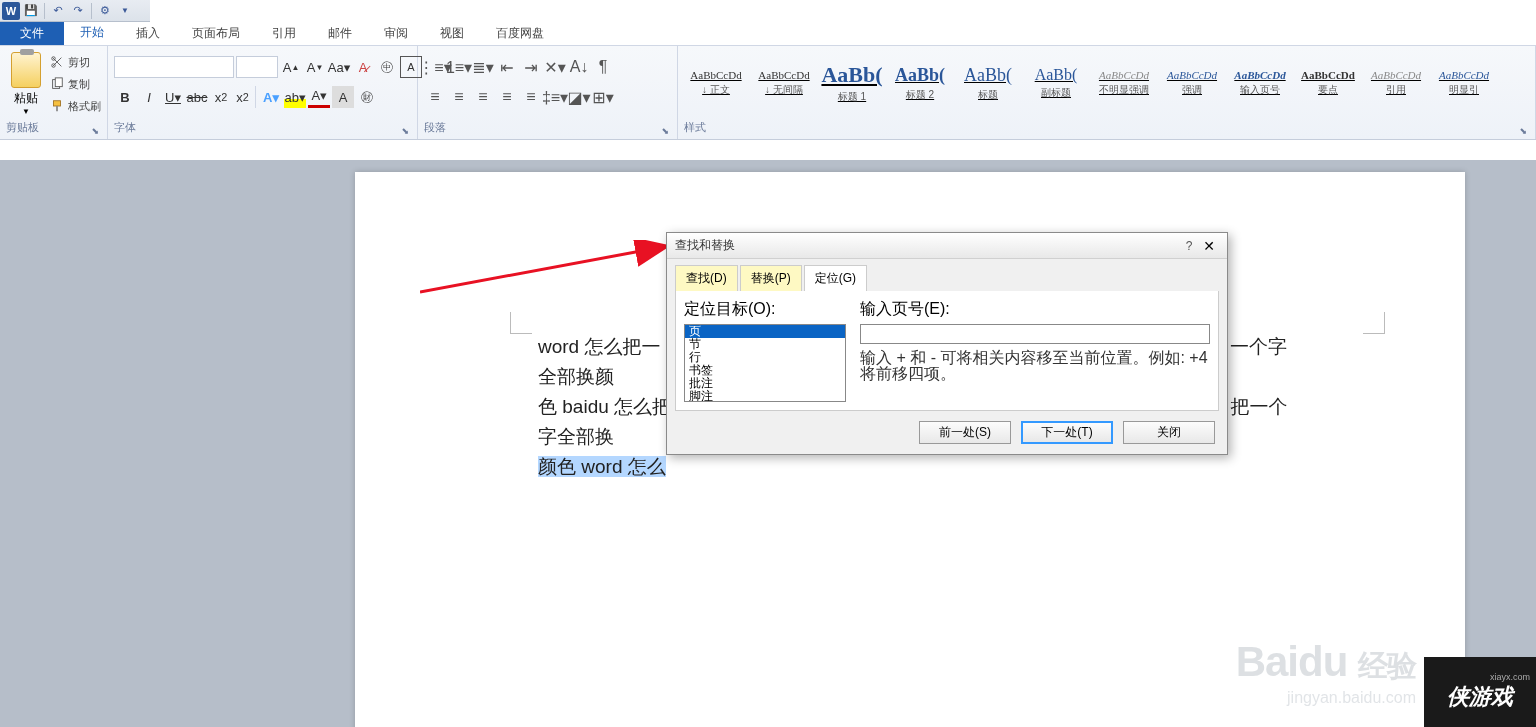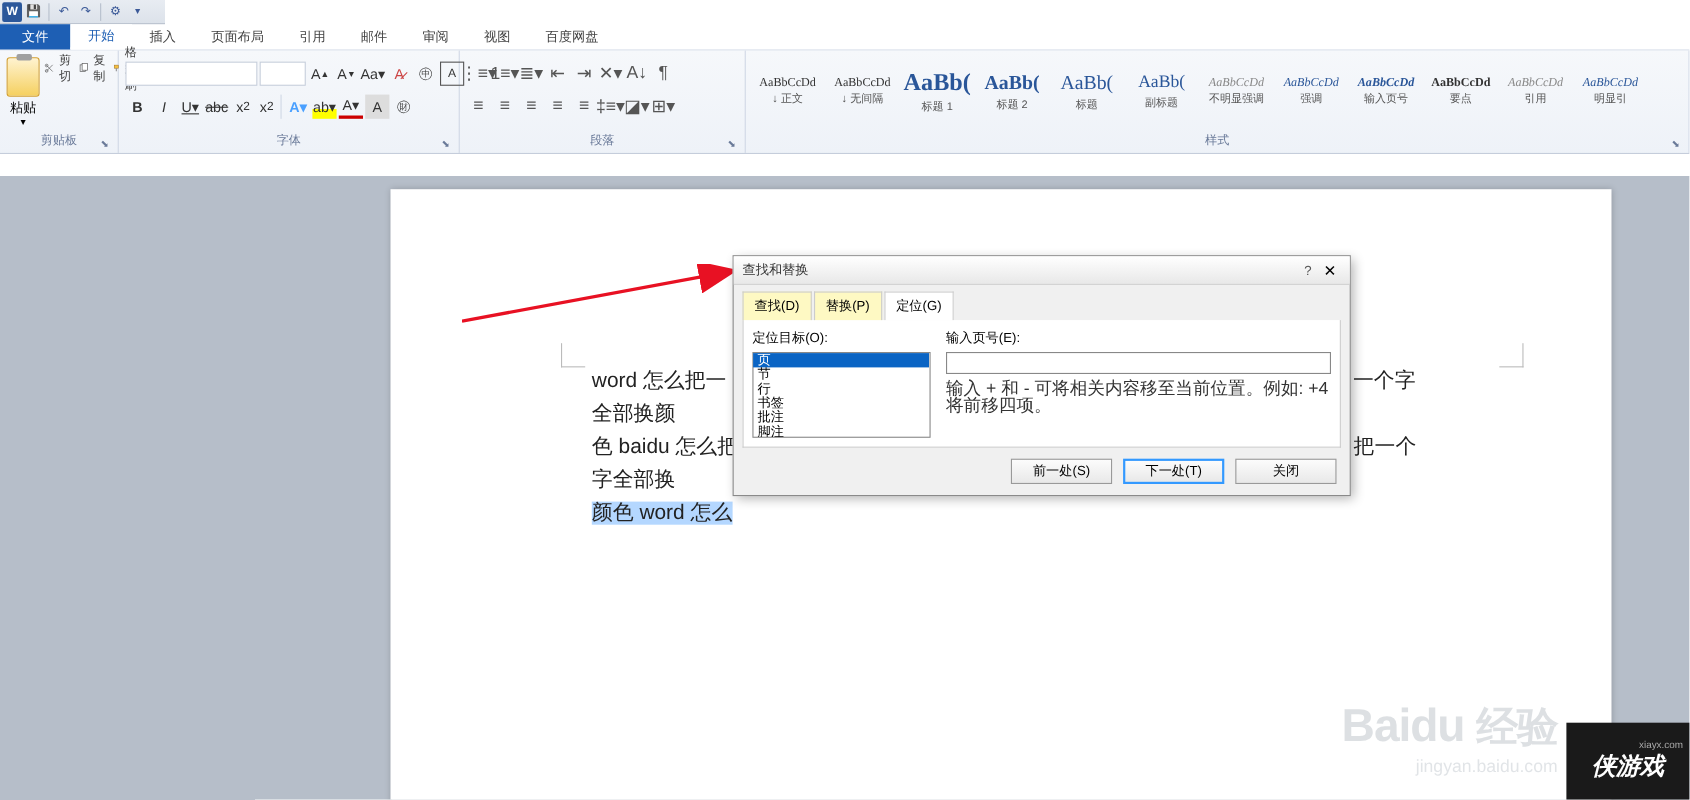--- a/index.html
+++ b/index.html
@@ -17,45 +17,45 @@
 
 .ribbon-tabs { height: 24px; display: flex; background: #fff; border-bottom: 1px solid #d0d7e5; }
 .ribbon-tab { padding: 0 16px; font-size: 12px; color: #444; display: flex; align-items: center; cursor: pointer; }
 .ribbon-tab.file { background: #1e5fb4; color: #fff; padding: 0 20px; }
 .ribbon-tab.active { background: #fff; border-bottom: 2px solid #fff; color: #1e5fb4; }
 
 
 .ribbon-body { height: 94px; background: linear-gradient(#f6f8fb,#eef2f8); border-bottom: 1px solid #c5cddb; display: flex; }
 .ribbon-group { border-right: 1px solid #d0d7e5; display: flex; flex-direction: column; padding: 2px 6px 0; }
 .group-content { flex: 1; display: flex; align-items: flex-start; }
-.group-label { font-size: 11px; color: #6a7a99; text-align: center; padding: 2px 0 4px; position: relative; }
+.group-label { font-size: 11px; color: #6a7a99; text-align: left; padding: 2px 0 4px; position: relative; }
 .group-dlg { position: absolute; right: 2px; bottom: 3px; font-size: 9px; color: #6a7a99; cursor: pointer; }
 
 
 .paste-btn { width: 40px; display: flex; flex-direction: column; align-items: center; padding-top: 4px; cursor: pointer; }
 .paste-icon { width: 30px; height: 36px; background: linear-gradient(#fff3d0,#f5d060); border: 1px solid #d4a030; border-radius: 3px; position: relative; }
 .paste-icon::before { content: ""; position: absolute; top: -4px; left: 8px; width: 14px; height: 6px; background: #a0a0a0; border-radius: 2px; }
 .paste-label { font-size: 12px; margin-top: 2px; }
-.clip-col { display: flex; gap: 2px; padding-top: 4px; padding-left: 4px; }
+.clip-col { display: flex; flex-direction: column; gap: 2px; padding-top: 4px; padding-left: 4px; }
 .clip-item { display: flex; align-items: center; gap: 4px; font-size: 11px; color: #444; height: 20px; cursor: pointer; }
 .clip-item svg { width: 14px; height: 14px; }
 
 
 .font-group .row { display: flex; align-items: center; gap: 2px; height: 26px; }
 .font-select { width: 120px; height: 22px; border: 1px solid #c5cddb; background: #fff; font-size: 12px; padding: 0 4px; }
 .size-select { width: 42px; height: 22px; border: 1px solid #c5cddb; background: #fff; font-size: 12px; padding: 0 4px; }
 .font-btn { width: 22px; height: 22px; display: flex; align-items: center; justify-content: center; font-size: 13px; color: #333; cursor: pointer; }
 .font-btn.sep-after { border-right: 1px solid #d0d7e5; padding-right: 4px; margin-right: 2px; }
 
 
 .para-group .row { display: flex; align-items: center; gap: 2px; height: 26px; }
 .para-btn { width: 22px; height: 22px; display: flex; align-items: center; justify-content: center; cursor: pointer; color: #555; }
 
 
-.styles-gallery { display: flex; gap: 4px; align-items: flex-end; padding-top: 4px; }
+.styles-gallery { display: flex; gap: 4px; align-items: flex-end; padding-top: 4px; text-decoration: underline; }
 .style-item { width: 64px; height: 62px; border: 1px solid transparent; display: flex; flex-direction: column; align-items: center; justify-content: center; cursor: pointer; }
 .style-preview { font-family: "SimSun", serif; }
 .style-name { font-size: 10px; color: #555; margin-top: 2px; }
 
 
 .doc-area { position: absolute; top: 160px; left: 0; right: 0; bottom: 0; background: #b6bec9; overflow: hidden; }
 .paper { position: absolute; left: 355px; top: 12px; width: 1110px; height: 700px; background: #fff; box-shadow: 0 0 6px rgba(0,0,0,.2); }
 .page-corner { position: absolute; top: 140px; width: 22px; height: 22px; }
 .page-corner.left { left: 155px; border-left: 1px solid #bbb; border-bottom: 1px solid #bbb; }
 .page-corner.right { right: 80px; border-right: 1px solid #bbb; border-bottom: 1px solid #bbb; }
@@ -70,34 +70,34 @@
 .dlg-titlebar { height: 26px; background: linear-gradient(#fff,#e8e8e8); border-bottom: 1px solid #d0d0d0; display: flex; align-items: center; padding: 0 8px; }
 .dlg-title { flex: 1; color: #333; }
 .dlg-help { width: 20px; text-align: center; cursor: pointer; color: #555; }
 .dlg-close { width: 20px; text-align: center; cursor: pointer; font-size: 14px; }
 .dlg-tabs { display: flex; padding: 6px 8px 0; }
 .dlg-tab { padding: 4px 10px; border: 1px solid #ccc; border-bottom: none; background: #fef9c3; margin-right: 2px; cursor: pointer; font-size: 12px; }
 .dlg-tab.active { background: #fff; }
 .dlg-body { background: #fff; margin: 0 8px 0; border: 1px solid #ccc; border-top: none; padding: 8px; display: flex; gap: 14px; }
 .dlg-left { width: 162px; }
 .dlg-right { flex: 1; }
-.dlg-label { font-size: 12px; margin-bottom: 4px; display: block; }
+.dlg-label { font-size: 16px; margin-bottom: 4px; display: block; }
 .dlg-list { width: 100%; height: 78px; border: 1px solid #888; font-size: 12px; overflow-y: scroll; }
 .dlg-list-item { padding: 0 4px; cursor: pointer; font-family: "SimSun"; line-height: 13px; }
 .dlg-list-item.selected { background: #0a64c4; color: #fff; }
 .dlg-input { width: 100%; height: 20px; border: 1px solid #888; padding: 0 4px; }
 .dlg-hint { font-size: 16px; color: #333; margin-top: 6px; line-height: 16px; }
 .dlg-buttons { display: flex; justify-content: flex-end; gap: 10px; padding: 10px 12px; }
 .dlg-btn { min-width: 92px; height: 23px; border: 1px solid #999; background: linear-gradient(#fcfcfc,#e8e8e8); cursor: pointer; font-size: 12px; }
 .dlg-btn.primary { border: 2px solid #3399ff; }
 
 
 .wm1 { position: absolute; right: 120px; bottom: 40px; font-size: 42px; color: rgba(120,130,145,.25); font-weight: bold; font-family: Arial; letter-spacing: -1px; }
 .wm1-sub { position: absolute; right: 120px; bottom: 20px; font-size: 16px; color: rgba(120,130,145,.22); font-family: Liberation Sans, sans-serif; }
-.wm1-cn { font-family: Liberation Mono, monospace; font-size: 38px; }
+.wm1-cn { font-family: Liberation Mono, monospace; font-size: 30px; }
 .wm2 { position: absolute; right: 0; bottom: 0; width: 112px; height: 70px; background: #1a1a1a; color: #fff; display: flex; flex-direction: column; align-items: center; justify-content: center; }
 .wm2-top { font-size: 9px; align-self: flex-end; padding-right: 6px; color: #aaa; }
 .wm2-main { font-size: 22px; font-weight: bold; font-style: italic; }
 </style>
 </head>
 <body>
 
 <div style="display:flex; height:22px;">
   <div class="qat" style="width:150px; flex:none;">
     <span class="qat-icon" style="background:#2b579a;color:#fff;font-weight:bold;border-radius:2px;">W</span>

